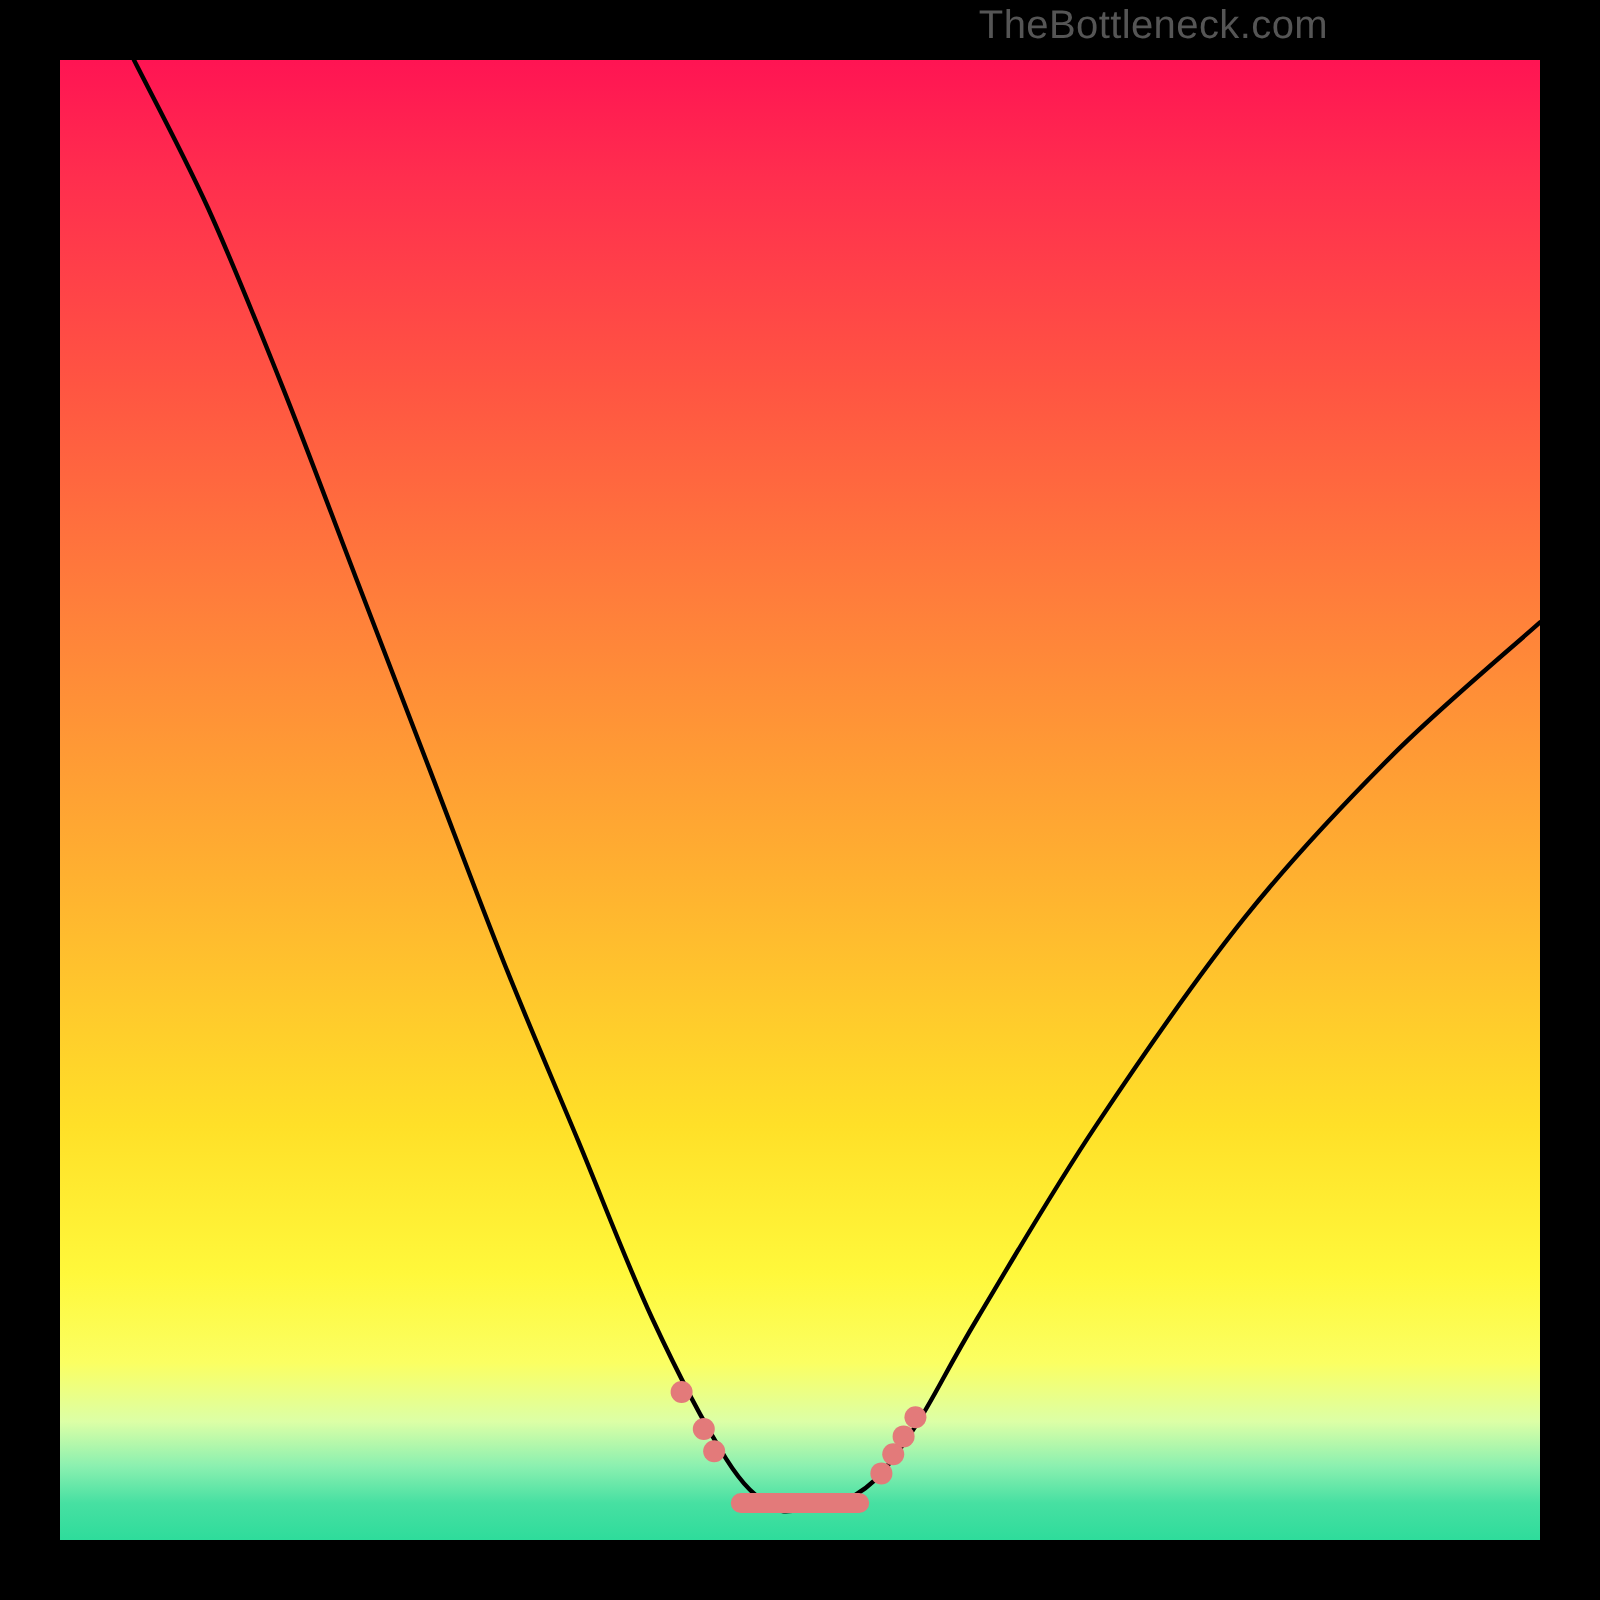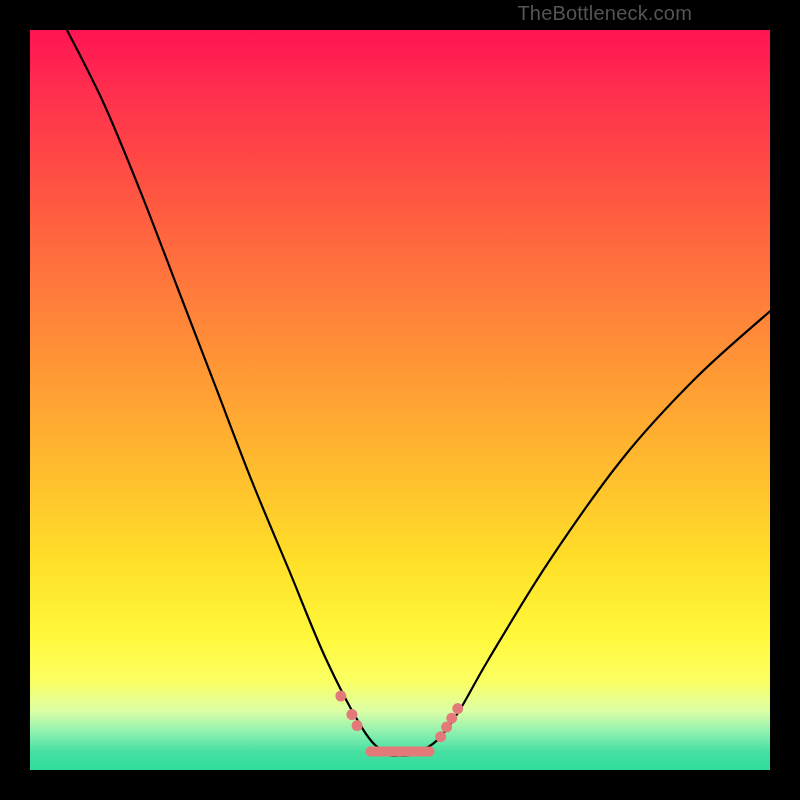--- a/index.html
+++ b/index.html
@@ -8,21 +8,20 @@
     width: 800px;
     height: 800px;
     background: #000;
     font-family: Arial, Helvetica, sans-serif;
     overflow: hidden;
   }
   .chart-root {
     position: relative;
     width: 676px;
     height: 800px;
-    padding-left: 28px;
   }
   .attribution {
     position: absolute;
     top: 2px;
     right: 12px;
     color: #555;
     font-size: 20px;
     font-weight: 500;
     letter-spacing: 0.2px;
     z-index: 5;

